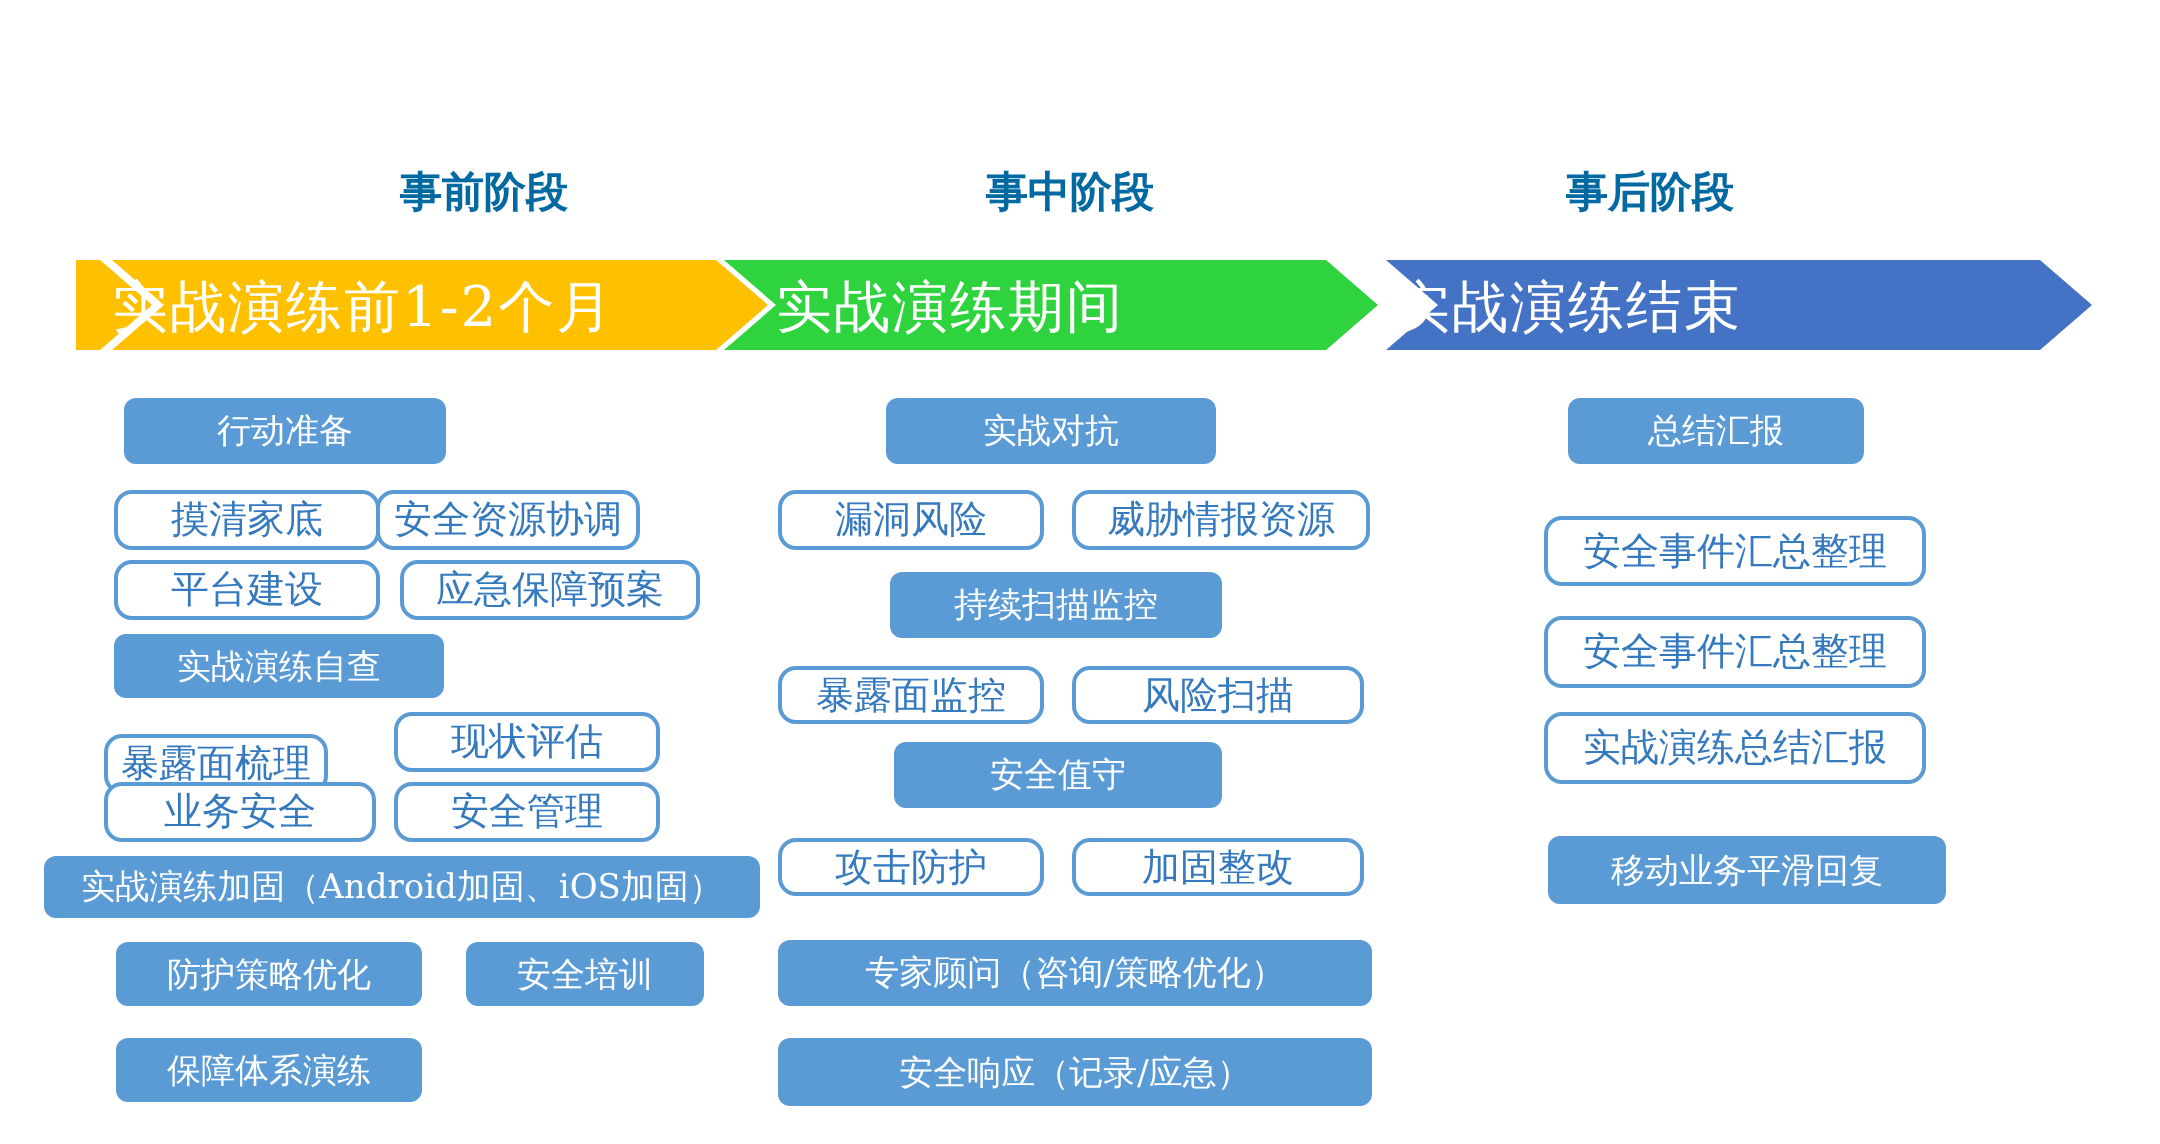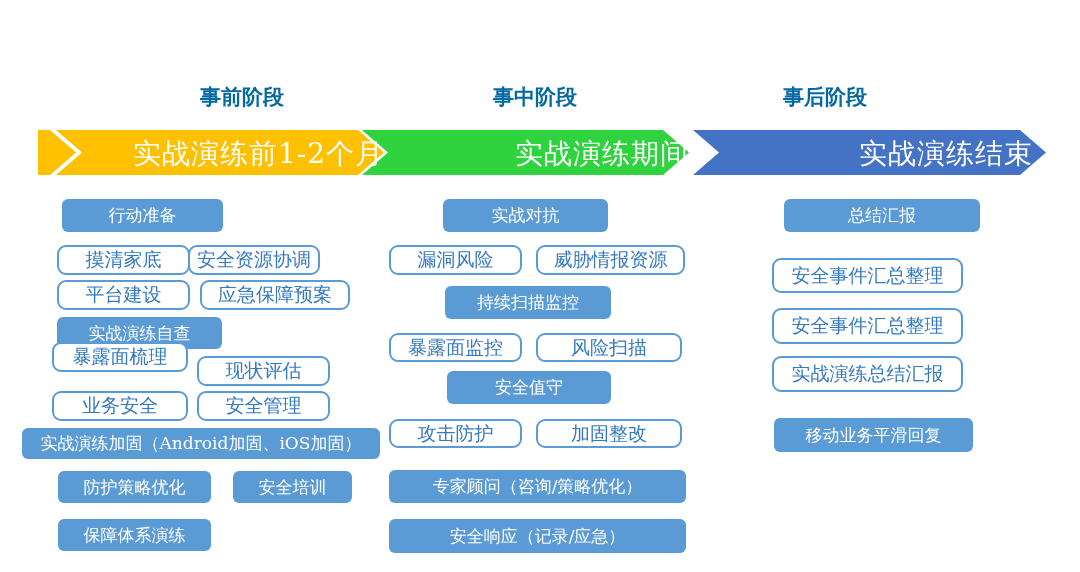--- a/index.html
+++ b/index.html
@@ -6,21 +6,21 @@
   .canvas{
     position:relative;width:1080px;height:572px;background:#ffffff;
     font-family:"Liberation Sans","DejaVu Sans",sans-serif;overflow:hidden;
   }
   .stage-label{
     position:absolute;top:84px;height:26px;line-height:26px;
     font-size:21px;font-weight:bold;color:#0369a1;text-align:center;
   }
   .band-svg{position:absolute;left:0;top:126px;}
   .band-label{
-    position:absolute;top:132px;height:43px;line-height:43px;text-align:right;
+    position:absolute;top:132px;height:43px;line-height:43px;text-align:left;
     font-family:"DejaVu Serif","Liberation Serif",serif;
     font-size:28px;color:#ffffff;letter-spacing:1px;white-space:nowrap;
   }
   .btn{
     position:absolute;display:flex;align-items:center;justify-content:center;
     box-sizing:border-box;white-space:nowrap;
     font-family:"DejaVu Serif","Liberation Serif",serif;
   }
   .btn.solid{
     background:#5B9BD5;color:#ffffff;border-radius:6px;font-size:17px;
@@ -50,40 +50,40 @@
   <div class="band-label" style="left:56px;width:328px">实战演练前1-2个月</div>
   <div class="band-label" style="left:388px;width:301px">实战演练期间</div>
   <div class="band-label" style="left:697px;width:336px">实战演练结束</div>
 
   <div class="btn solid" style="left:62px;top:199px;width:161px;height:33px">行动准备</div>
   <div class="btn outline" style="left:57px;top:245px;width:133px;height:30px">摸清家底</div>
   <div class="btn outline" style="left:188px;top:245px;width:132px;height:30px">安全资源协调</div>
   <div class="btn outline" style="left:57px;top:280px;width:133px;height:30px">平台建设</div>
   <div class="btn outline" style="left:200px;top:280px;width:150px;height:30px">应急保障预案</div>
   <div class="btn solid" style="left:57px;top:317px;width:165px;height:32px">实战演练自查</div>
-  <div class="btn outline" style="left:52px;top:342px;width:136px;height:30px">暴露面梳理</div>
+  <div class="btn outline" style="left:52px;top:367px;width:112px;height:30px">暴露面梳理</div>
   <div class="btn outline" style="left:197px;top:356px;width:133px;height:30px">现状评估</div>
   <div class="btn outline" style="left:52px;top:391px;width:136px;height:30px">业务安全</div>
   <div class="btn outline" style="left:197px;top:391px;width:133px;height:30px">安全管理</div>
   <div class="btn solid small-text" style="left:22px;top:428px;width:358px;height:31px">实战演练加固（Android加固、iOS加固）</div>
   <div class="btn solid" style="left:58px;top:471px;width:153px;height:32px">防护策略优化</div>
   <div class="btn solid" style="left:233px;top:471px;width:119px;height:32px">安全培训</div>
   <div class="btn solid" style="left:58px;top:519px;width:153px;height:32px">保障体系演练</div>
 
   <div class="btn solid" style="left:443px;top:199px;width:165px;height:33px">实战对抗</div>
   <div class="btn outline" style="left:389px;top:245px;width:133px;height:30px">漏洞风险</div>
   <div class="btn outline" style="left:536px;top:245px;width:149px;height:30px">威胁情报资源</div>
   <div class="btn solid" style="left:445px;top:286px;width:166px;height:33px">持续扫描监控</div>
   <div class="btn outline" style="left:389px;top:333px;width:133px;height:29px">暴露面监控</div>
   <div class="btn outline" style="left:536px;top:333px;width:146px;height:29px">风险扫描</div>
   <div class="btn solid" style="left:447px;top:371px;width:164px;height:33px">安全值守</div>
   <div class="btn outline" style="left:389px;top:419px;width:133px;height:29px">攻击防护</div>
   <div class="btn outline" style="left:536px;top:419px;width:146px;height:29px">加固整改</div>
   <div class="btn solid" style="left:389px;top:470px;width:297px;height:33px">专家顾问（咨询/策略优化）</div>
   <div class="btn solid" style="left:389px;top:519px;width:297px;height:34px">安全响应（记录/应急）</div>
 
-  <div class="btn solid" style="left:784px;top:199px;width:196px;height:33px">总结汇报</div>
+  <div class="btn solid" style="left:784px;top:199px;width:148px;height:33px">总结汇报</div>
   <div class="btn outline" style="left:772px;top:258px;width:191px;height:35px">安全事件汇总整理</div>
   <div class="btn outline" style="left:772px;top:308px;width:191px;height:36px">安全事件汇总整理</div>
   <div class="btn outline" style="left:772px;top:356px;width:191px;height:36px">实战演练总结汇报</div>
   <div class="btn solid" style="left:774px;top:418px;width:199px;height:34px">移动业务平滑回复</div>
 
 </div>
 
 </body></html>

